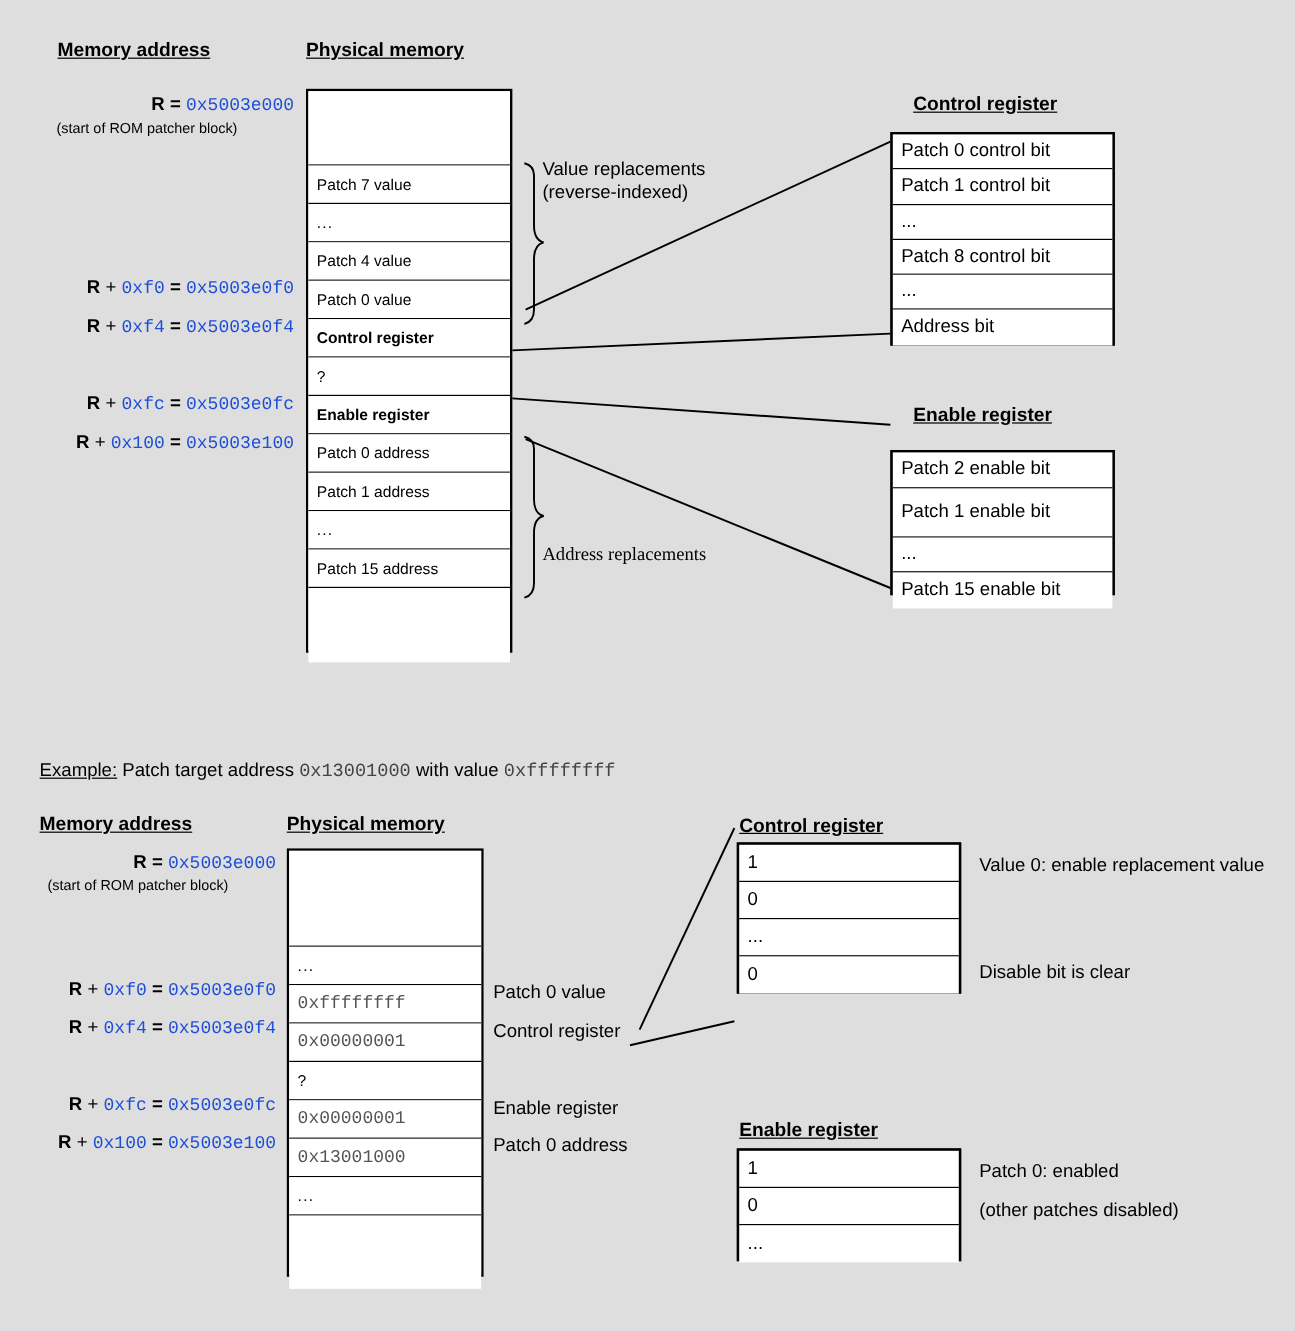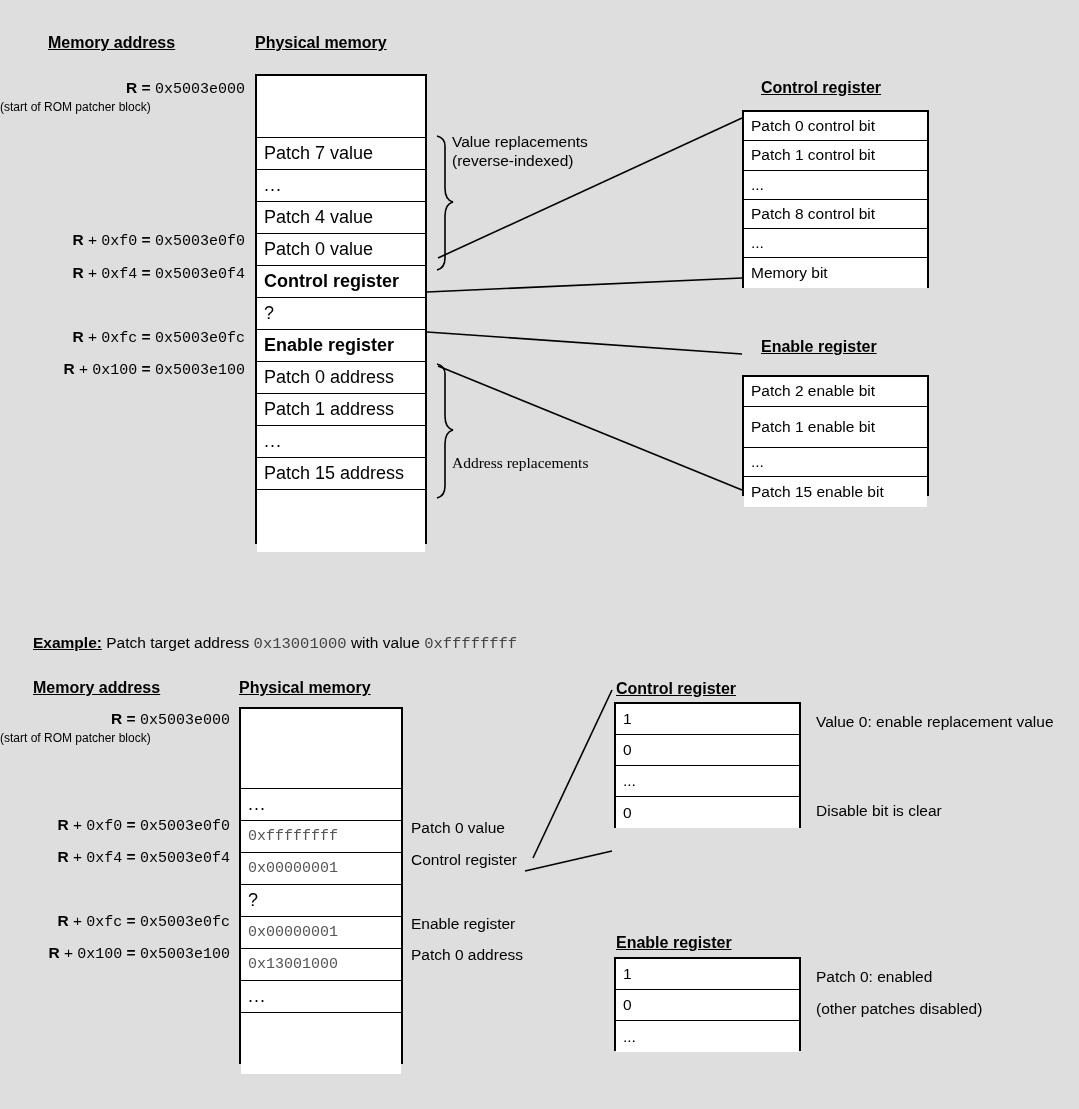--- a/index.html
+++ b/index.html
@@ -25,43 +25,43 @@
   }
 
   
   .addr-line {
     font-size: 15.5px;
     white-space: nowrap;
     text-align: right;
     line-height: 1;
   }
   .addr-line .r { font-weight: bold; font-family: "Liberation Sans", sans-serif; }
-  .addr-line .mono { font-family: "Liberation Mono", monospace; color: #000000; font-size: 15px; margin-top: 32px; }
+  .addr-line .mono { font-family: "Liberation Mono", monospace; color: #1d4ed8; font-size: 15px; margin-top: 32px; }
   .addr-line .eq { font-weight: bold; }
   .sub-note {
     font-size: 12px;
     white-space: nowrap;
-    text-align: left;
+    text-align: center;
     line-height: 1;
   }
 
   
   .memtable {
     position: absolute;
     border: 2px solid #000;
     background: #fff;
     box-sizing: border-box;
   }
   .memrow {
     border-bottom: 1.5px solid #000;
     box-sizing: border-box;
     display: flex;
     align-items: center;
     padding-left: 7px;
-    font-size: 18px;
+    font-size: 13px;
     white-space: nowrap;
     background: #fff;
   }
   .memrow:last-child { border-bottom: none; }
   .memrow.bold { font-weight: bold; }
   .memrow.mono { font-family: "Liberation Mono", monospace; color: #555; font-size: 15px; }
   .memrow.dots { letter-spacing: 1px; }
 
   .regtable {
     position: absolute;
@@ -85,21 +85,21 @@
   .annot {
     font-size: 15.5px;
     white-space: nowrap;
     line-height: 1.25;
   }
 
   .ex-head {
     font-size: 15.5px;
     white-space: nowrap;
   }
-  .ex-head .lbl { font-weight: bold; text-decoration: underline; text-align: right; }
+  .ex-head .lbl { font-weight: normal; text-decoration: underline; text-align: right; }
   .ex-head .mono { font-family: "Liberation Mono", monospace; color: #444; }
 
   svg.overlay {
     position: absolute;
     left: 0; top: 0;
     width: 1079px; height: 1109px;
     pointer-events: none;
   }
 </style>
 </head>
@@ -174,21 +174,21 @@
 </div>
 
 <div class="abs annot" style="left:452px; top:453px;font-family:Liberation Serif, serif;">Address replacements</div>
 
 <div class="regtable" style="left:742px; top:110px; width:187px; height:178px;">
   <div class="regrow" style="height:29.3px;">Patch 0 control bit</div>
   <div class="regrow" style="height:29.3px;">Patch 1 control bit</div>
   <div class="regrow" style="height:29.3px;">...</div>
   <div class="regrow" style="height:29.3px;">Patch 8 control bit</div>
   <div class="regrow" style="height:29.3px;">...</div>
-  <div class="regrow" style="height:29.3px;">Memory bit</div>
+  <div class="regrow" style="height:29.3px;">Address bit</div>
 </div>
 
 <div class="regtable" style="left:742px; top:375px; width:187px; height:121px;">
   <div class="regrow" style="height:29.5px;">Patch 2 enable bit</div>
   <div class="regrow" style="height:41px;">Patch 1 enable bit</div>
   <div class="regrow" style="height:29.5px;">...</div>
   <div class="regrow" style="height:29.5px;">Patch 15 enable bit</div>
 </div>
 
 <div class="abs ex-head" style="left:33px; top:634px;">

